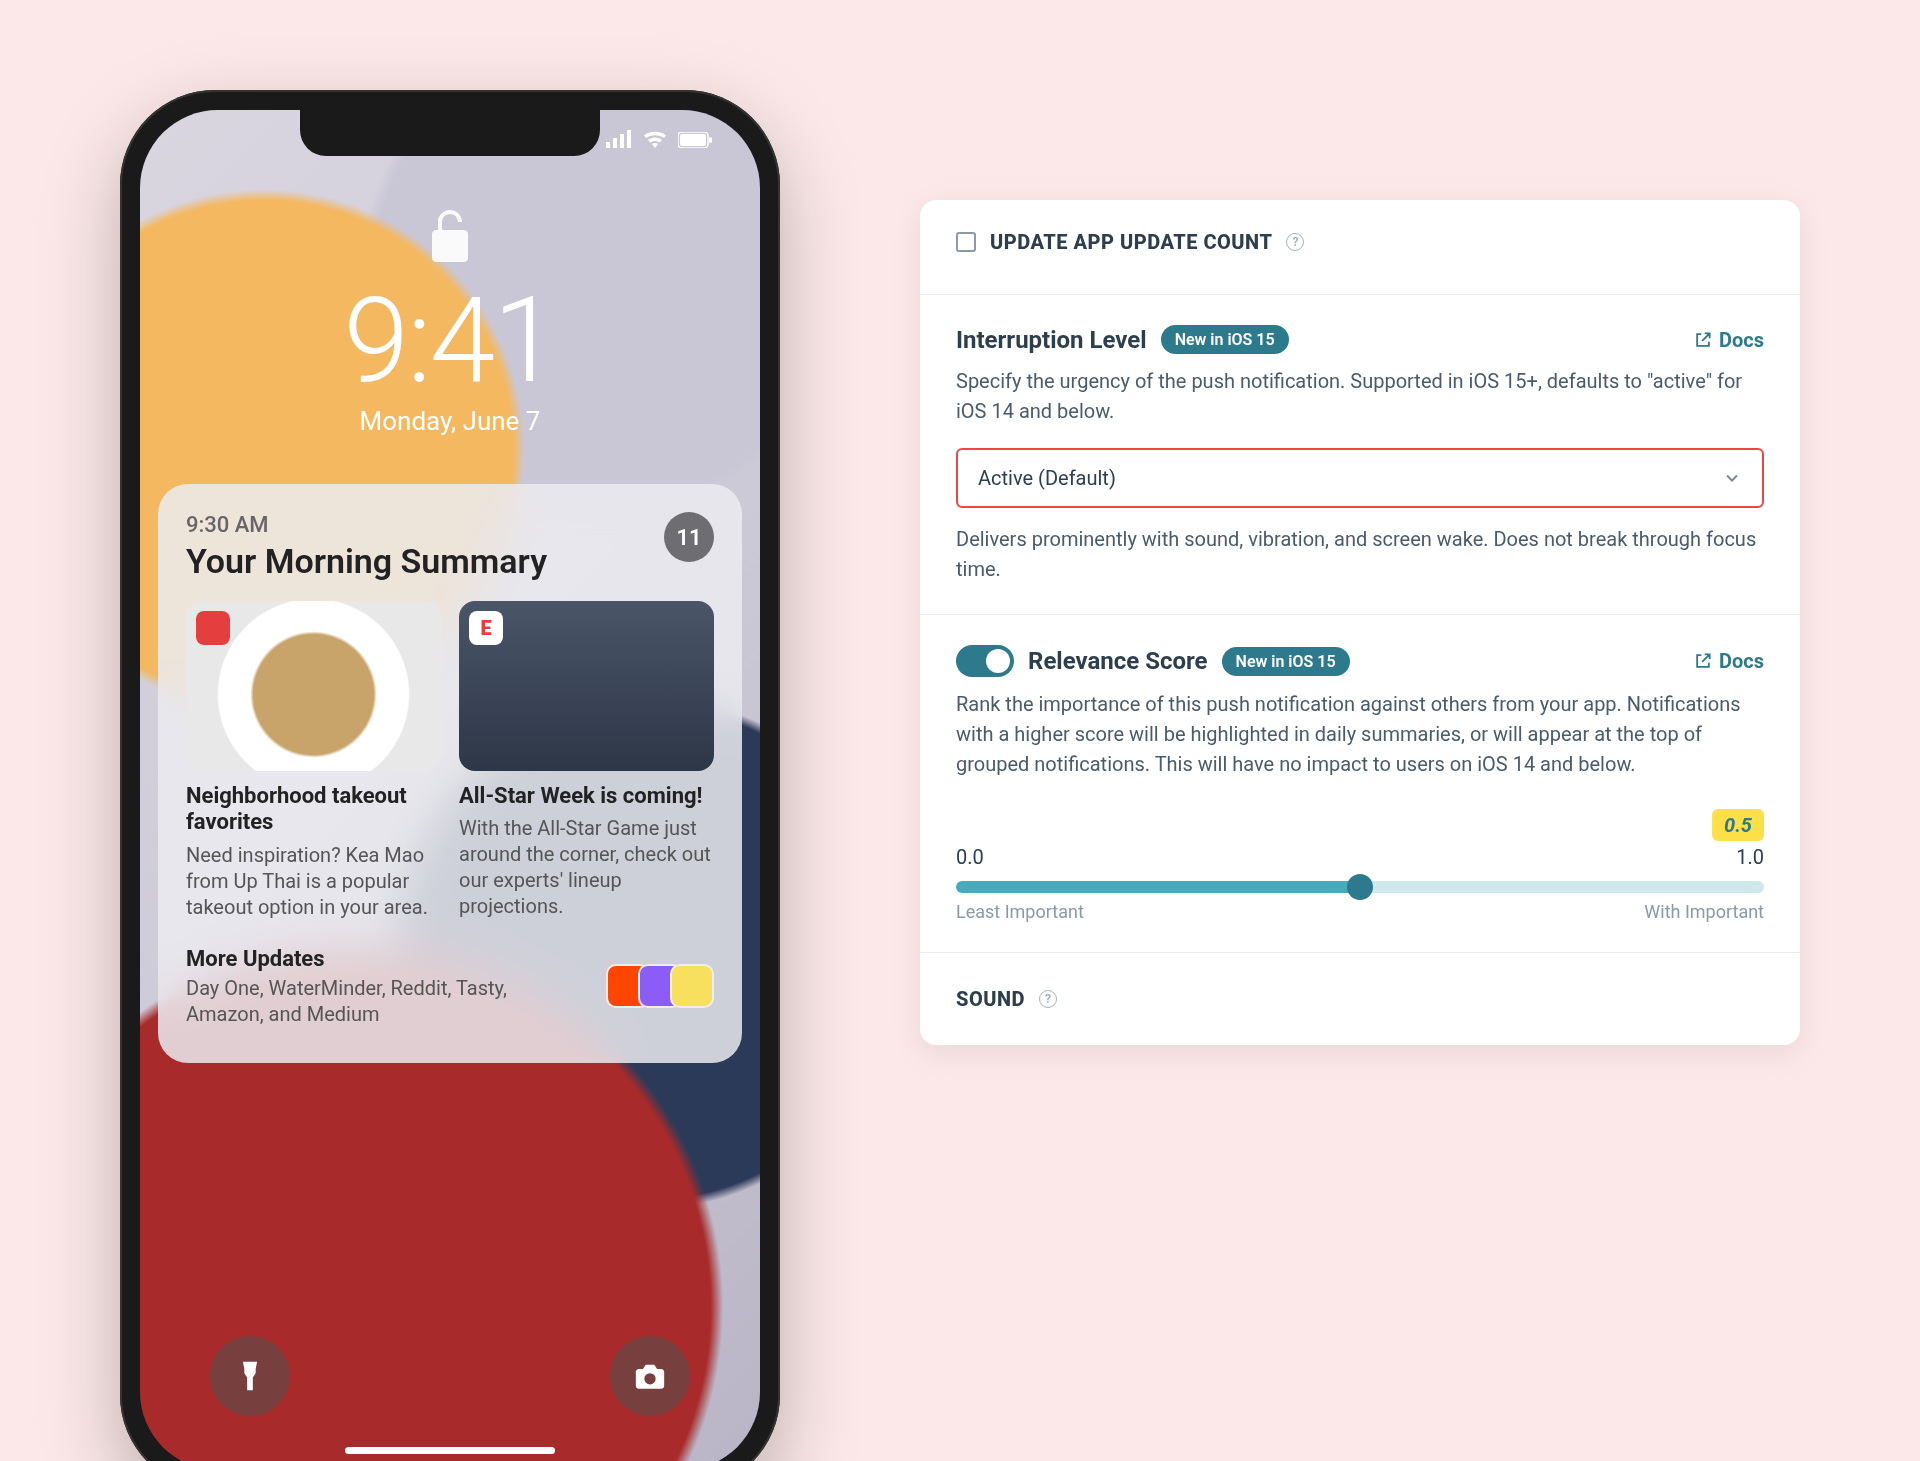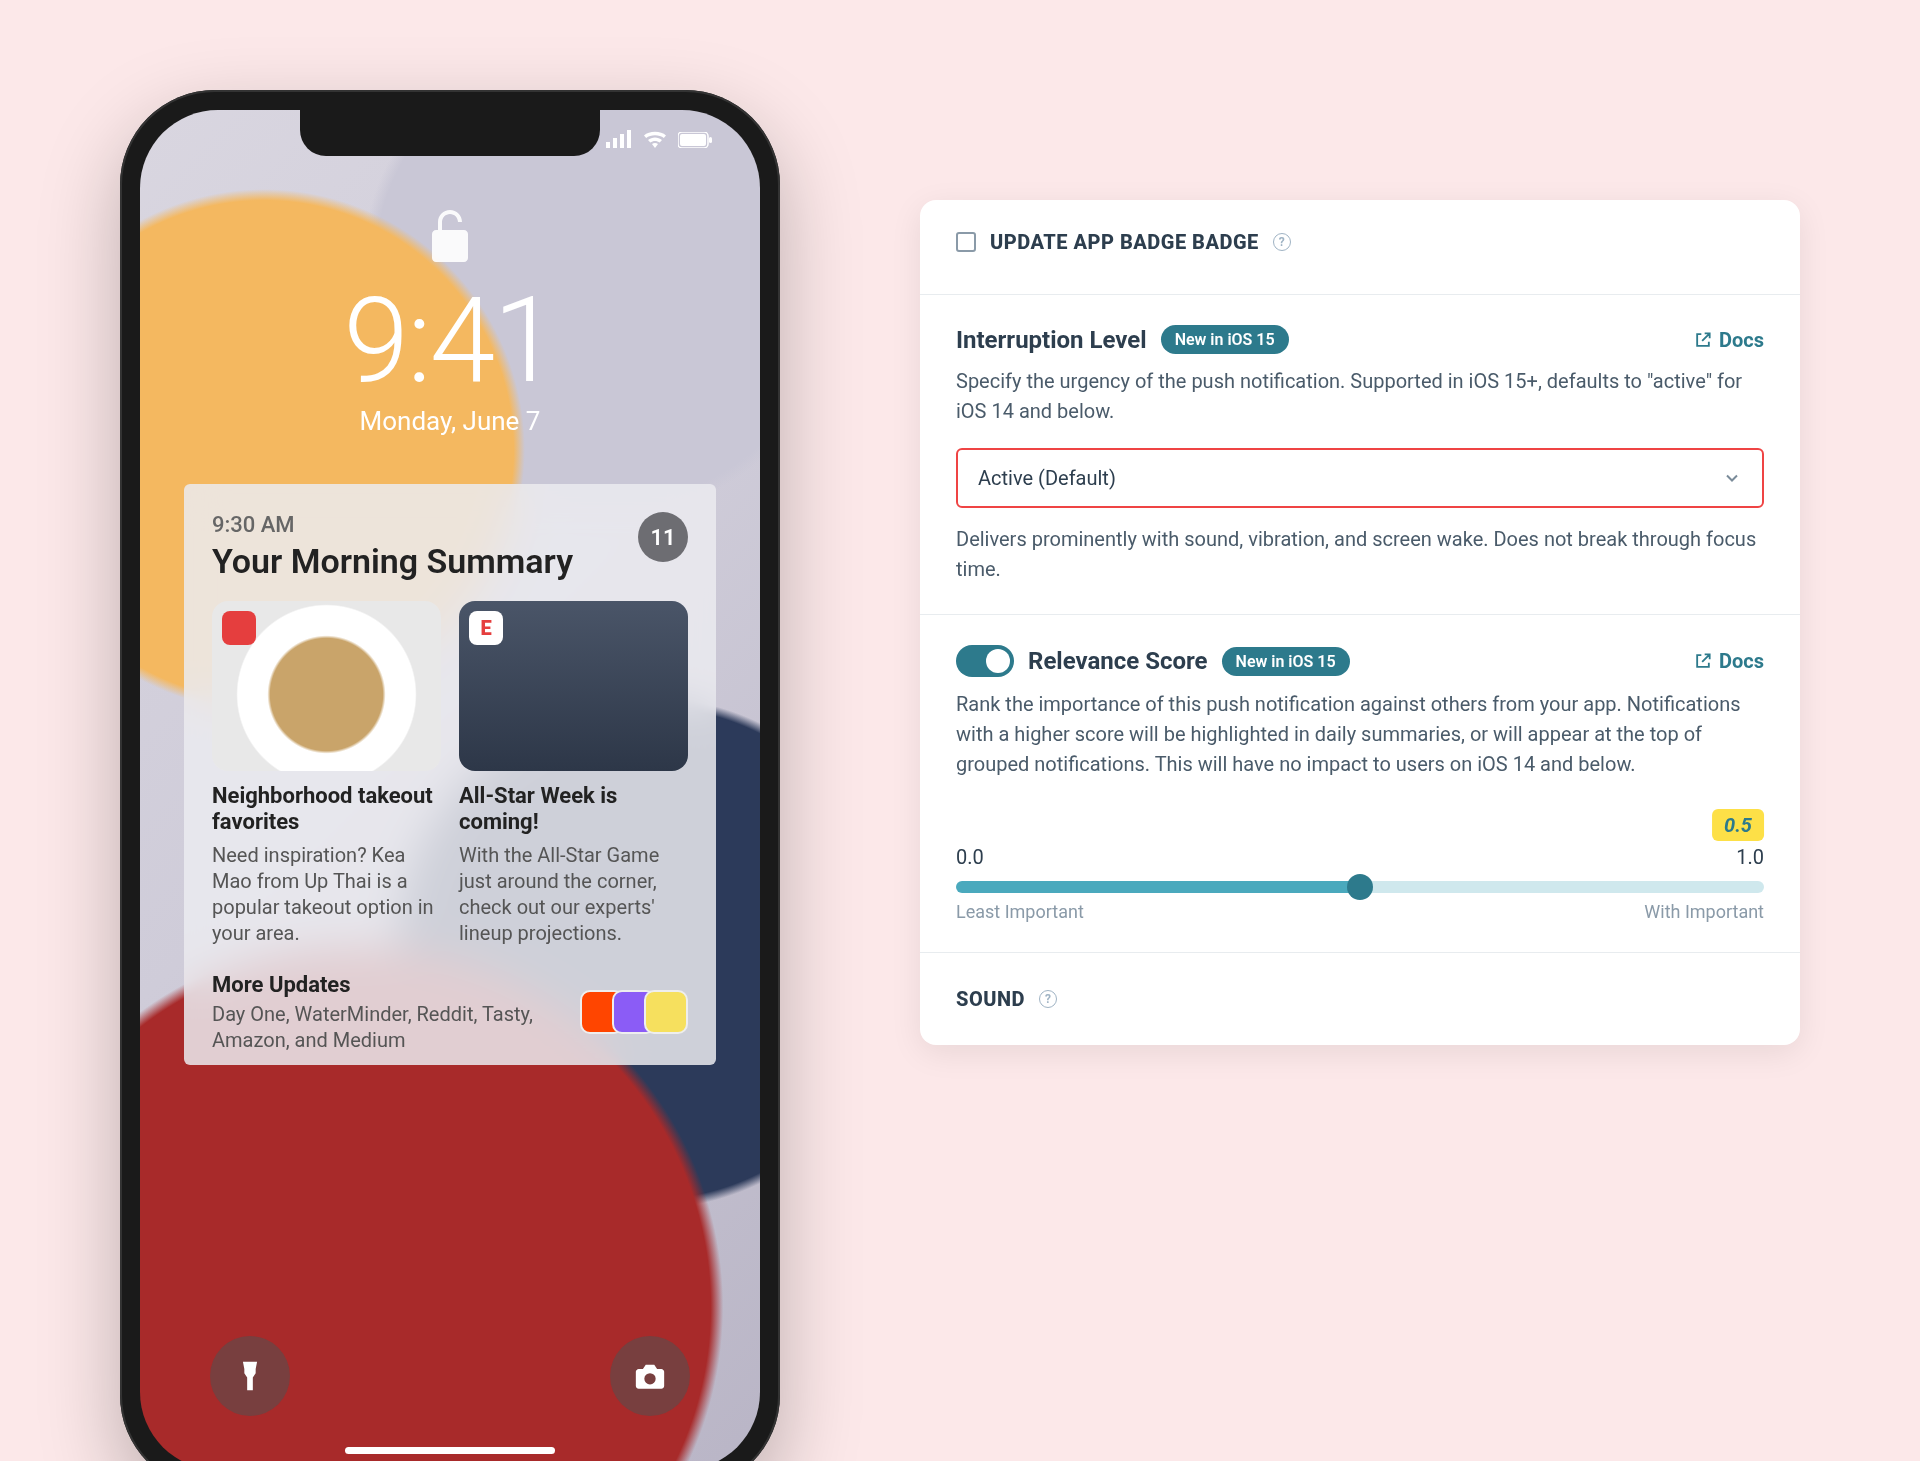--- a/index.html
+++ b/index.html
@@ -53,25 +53,25 @@
   }
   .status-bar svg { fill: #fff; }
   .lock-area {
     text-align: center; padding-top: 100px;
   }
   .lock-area .lock-icon svg { width: 40px; height: 52px; fill: rgba(255,255,255,.9); }
   .lock-time { font-size: 118px; font-weight: 300; line-height: 1; margin-top: 16px; letter-spacing: -2px;}
   .lock-date { font-size: 26px; font-weight: 400; margin-top: 6px; }
 
   .summary-card {
-    margin: 48px 44px 0;
+    margin: 48px 18px 0;
     background: rgba(235,235,240,.85);
     backdrop-filter: blur(20px);
-    border-radius: 6px;
-    padding: 28px 28px 12px;
+    border-radius: 30px;
+    padding: 28px 28px 36px;
     color: #222;
     position: relative;
   }
   .summary-time { font-size: 22px; color: #666; font-weight: 500;}
   .summary-title { font-size: 34px; font-weight: 600; margin-top: 4px;}
   .summary-count {
     position: absolute; top: 28px; right: 28px;
     width: 50px; height: 50px; border-radius: 50%;
     background: #6d6d72; color: #fff;
     display:flex;align-items:center;justify-content:center;
@@ -269,21 +269,21 @@
     </div>
     <div class="home-indicator"></div>
   </div>
 </div>
 
 <div class="panel">
 
   <div class="panel-section">
     <div class="row-top">
       <span class="checkbox"></span>
-      <span class="section-label-upper">UPDATE APP BADGE BADGE</span>
+      <span class="section-label-upper">UPDATE APP UPDATE COUNT</span>
       <span class="help-icon">?</span>
     </div>
   </div>
 
   <div class="panel-section">
     <div class="sec-head">
       <div class="sec-head-left">
         <span class="sec-title">Interruption Level</span>
         <span class="badge-new">New in iOS 15</span>
       </div>

